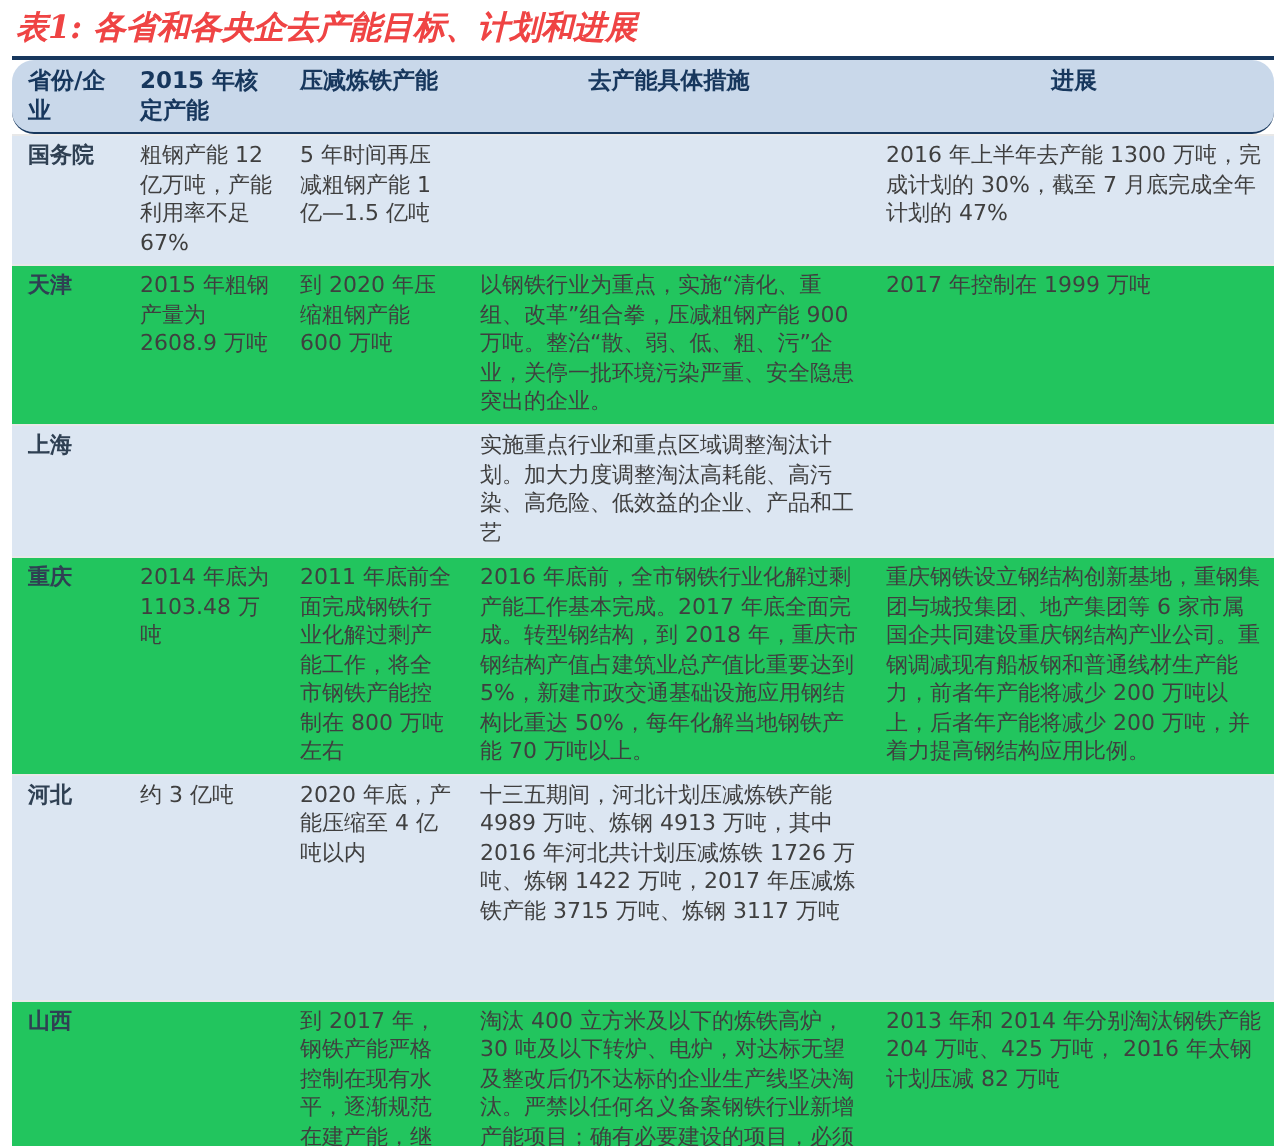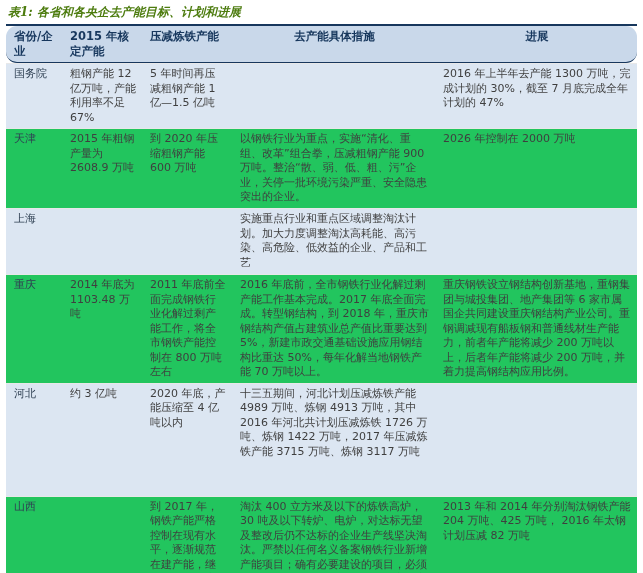--- a/index.html
+++ b/index.html
@@ -9,22 +9,22 @@
     font-family: "DejaVu Sans", "Liberation Sans", sans-serif;
     color: #3f3f3f;
   }
   .page { width: 643px; height: 573px; padding: 0 6px; }
 
   .title-bar {
     padding: 4px 2px 3px 2px;
     font-family: "DejaVu Serif", serif;
     font-style: italic;
     font-weight: bold;
-    font-size: 12px;
-    color: #4d7c0f;
+    font-size: 16px;
+    color: #ef4444;
     border-bottom: 2px solid #17375d;
   }
 
   .tbl { width: 100%; font-size: 11px; line-height: 1.32; }
   .row {
     display: grid;
     grid-template-columns: 56px 80px 90px 203px 1fr;
   }
   .td, .th { padding: 3px 6px 3px 8px; }
 
@@ -40,21 +40,21 @@
     font-size: 11.5px;
   }
   .th.center { text-align: center; }
 
   .band-a { background: #dce6f2; }
   .band-b { background: #22c55e; }
   .body-row { border-top: 1px solid #e8e8e8; }
 
   .region {
     color: #2f4053;
-    font-weight: normal;
+    font-weight: bold;
   }
 
   .r0 { min-height: 55px; }
   .r1 { min-height: 74px; }
   .r2 { min-height: 66px; }
   .r3 { min-height: 105px; }
   .r4 { min-height: 113px; }
   .r5 { min-height: 110px; }
 </style>
 </head>
@@ -80,21 +80,21 @@
       <div class="td">5 年时间再压减粗钢产能 1 亿—1.5 亿吨</div>
       <div class="td"></div>
       <div class="td">2016 年上半年去产能 1300 万吨，完成计划的 30%，截至 7 月底完成全年计划的 47%</div>
     </div>
 
     <div class="row body-row band-b r1">
       <div class="td region">天津</div>
       <div class="td">2015 年粗钢产量为 2608.9 万吨</div>
       <div class="td">到 2020 年压缩粗钢产能 600 万吨</div>
       <div class="td">以钢铁行业为重点，实施“清化、重组、改革”组合拳，压减粗钢产能 900 万吨。整治“散、弱、低、粗、污”企业，关停一批环境污染严重、安全隐患突出的企业。</div>
-      <div class="td">2026 年控制在 2000 万吨</div>
+      <div class="td">2017 年控制在 1999 万吨</div>
     </div>
 
     <div class="row body-row band-a r2">
       <div class="td region">上海</div>
       <div class="td"></div>
       <div class="td"></div>
       <div class="td">实施重点行业和重点区域调整淘汰计划。加大力度调整淘汰高耗能、高污染、高危险、低效益的企业、产品和工艺</div>
       <div class="td"></div>
     </div>
 

